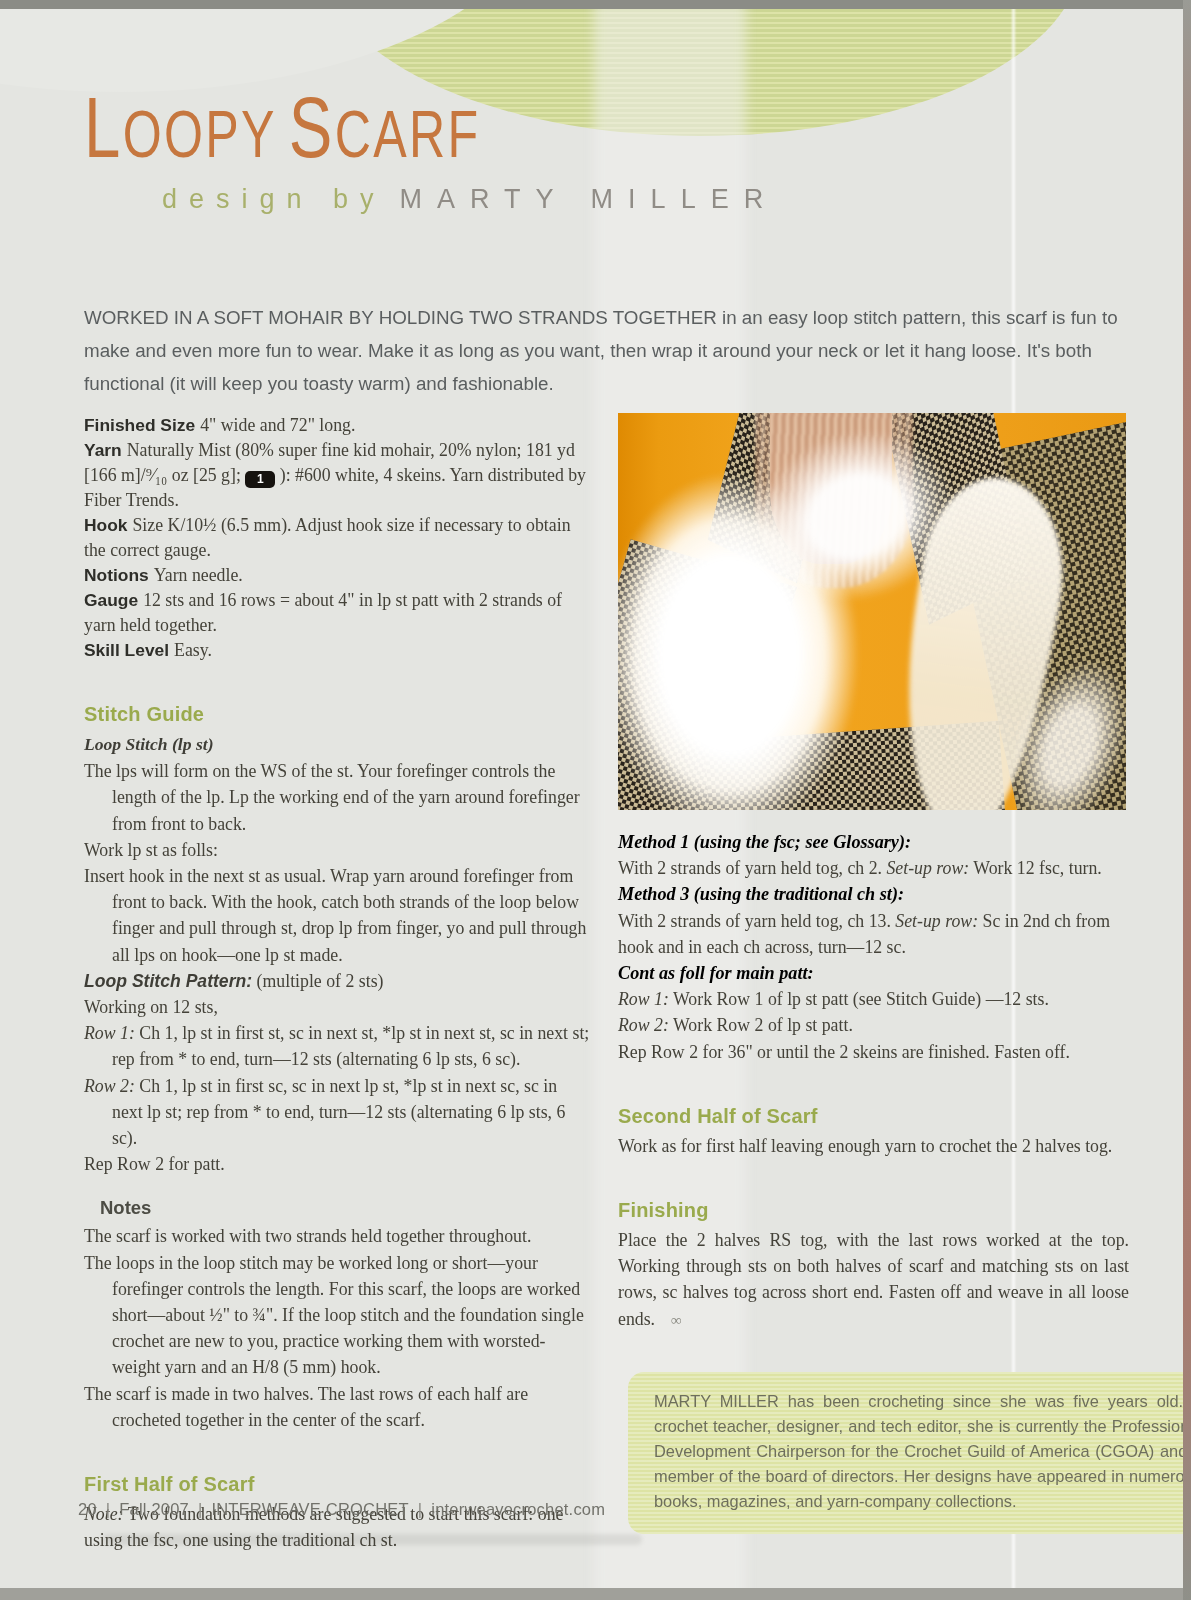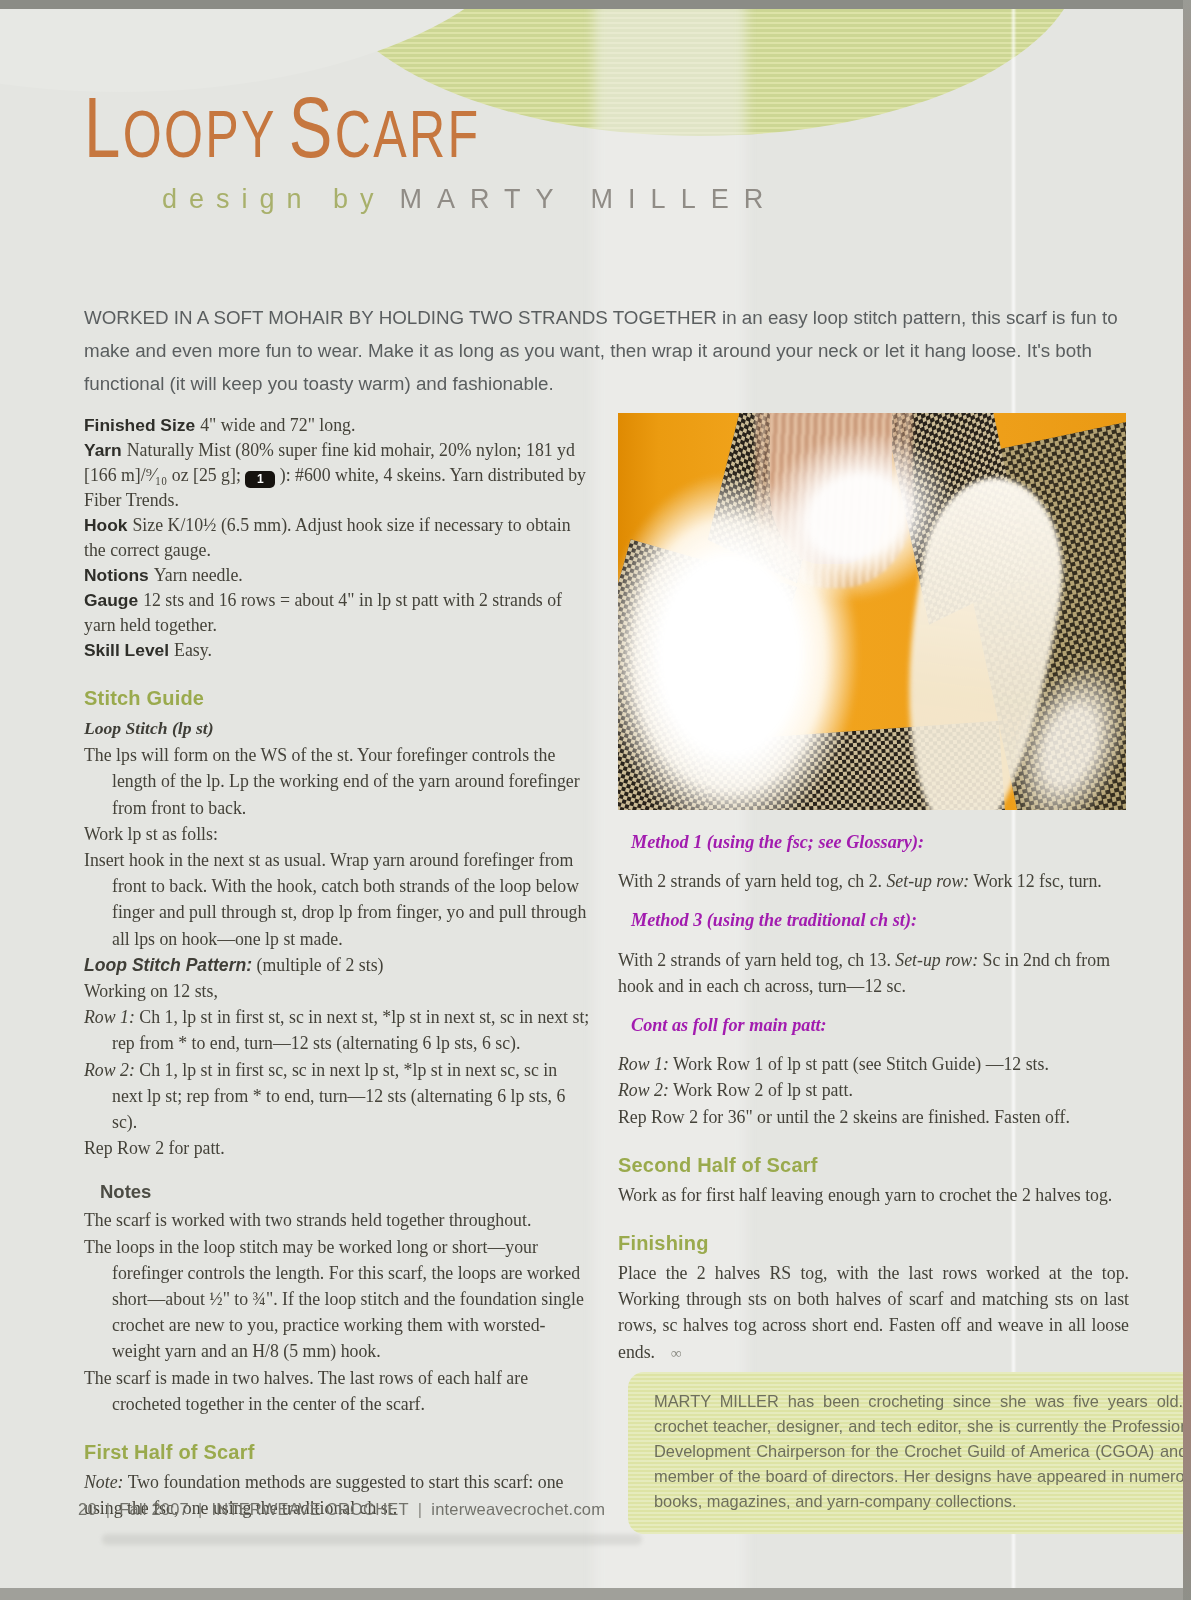--- a/index.html
+++ b/index.html
@@ -49,29 +49,29 @@
   .hang { padding-left:28px; text-indent:-28px; }
   .ital { font-style:italic; }
   .jst { text-align:justify; }
   .spec { margin:0; font-size:17.8px; line-height:25px; color:#444239; }
   .spec-label { font-family:"Liberation Sans",sans-serif; font-weight:bold; font-size:17.4px;
     color:#2e2e29; margin-right:5px;margin-top:12px; }
   .yw { display:inline-block; min-width:24px; height:17px; padding:0 3px; background:#16130f;
     border-radius:5px; color:#fff; font:bold 12px/17px "Liberation Sans",sans-serif;
     text-align:center; vertical-align:-2px; }
   .sec-head { font-family:"Liberation Sans",sans-serif; font-weight:bold; font-size:20px;
-    color:#9aaa4d; margin:24px 0 5px; letter-spacing:.2px; }
+    color:#9aaa4d; margin:40px 0 5px; letter-spacing:.2px; }
   .notes-head { font-family:"Liberation Sans",sans-serif; font-size:18.5px; color:#4c4c44;
     margin:20px 16px 4px; }
   .subhead { font-family:Liberation Serif, serif; font-style:italic; font-weight:bold;
     font-size:17.6px; color:#3f3e37; margin:1px 0; line-height:26.2px; }
   .subhead-lead { font-family:"Liberation Sans",sans-serif; font-style:italic; font-weight:bold;
     font-size:17.6px; color:#3f3e37; }
-  .method-head { margin:13px; font-weight:bold; font-style:italic; font-size:18.2px;
-    line-height:26.2px; color:#a21caf; }
+  .method-head { margin:0; font-weight:bold; font-style:italic; font-size:18.2px;
+    line-height:26.2px; color:#000000; }
   .end-mark { color:#8a8a82; font-size:15px; margin-left:16px; letter-spacing:2px; }
 
   
   .photo { position:relative; width:508px; height:397px; overflow:hidden; margin:0 0 19px;
     background:linear-gradient(90deg,#df8a02 0%,#eb9b10 8%,#f2a51e 30%,#efa01a 70%,#ea9a14 100%); }
   .photo div { position:absolute; }
   .hs { background-image:conic-gradient(#28221a 25%,#cbbb95 0 50%,#28221a 0 75%,#cbbb95 0);
     background-size:8px 8px; }
   .hs-olive { background-image:conic-gradient(#352e1f 25%,#b3a273 0 50%,#352e1f 0 75%,#b3a273 0);
     background-size:9px 9px; }

